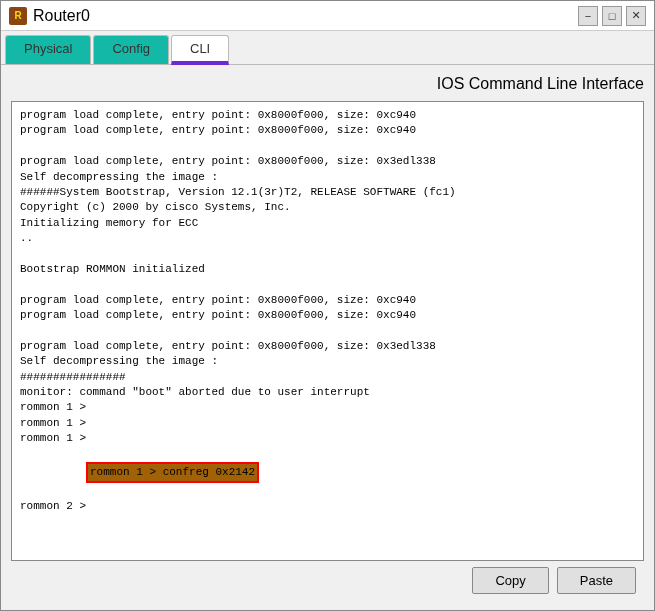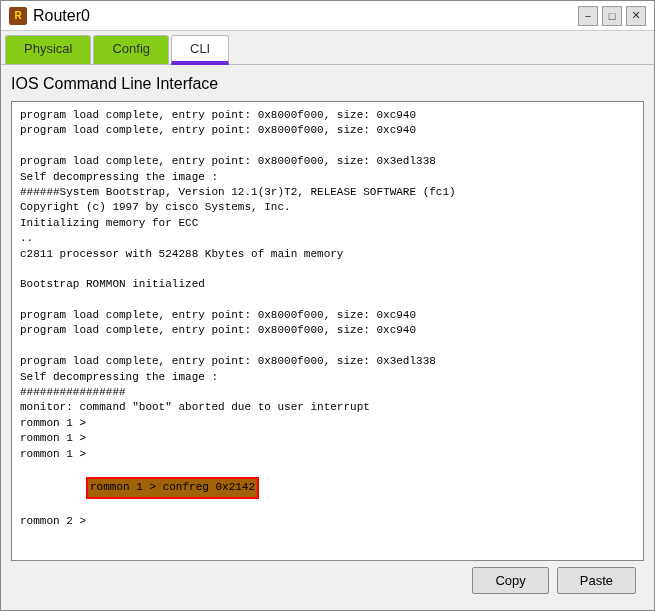--- a/index.html
+++ b/index.html
@@ -81,21 +81,21 @@
       background: #f0f0f0;
       border-bottom: 1px solid #bbb;
       padding: 4px 4px 0 4px;
     }
 
     .tab {
       padding: 5px 18px;
       cursor: pointer;
       border: 1px solid #bbb;
       border-bottom: none;
-      background: #84cc16;
+      background: #14b8a6;
       color: #333;
       font-size: 13px;
       margin-right: 2px;
       border-radius: 3px 3px 0 0;
     }
 
     .tab.active {
       background: #fff;
       border-bottom: 4px solid #6d28d9;
       margin-bottom: -1px;
@@ -104,21 +104,21 @@
 
     .main-content {
       flex: 1;
       background: #f0f0f0;
       display: flex;
       flex-direction: column;
       padding: 10px;
     }
 
     .section-title {
-      text-align: left;
+      text-align: right;
       font-size: 16px;
       font-weight: normal;
       color: #000;
       margin-bottom: 8px;
     }
 
     .terminal-container {
       flex: 1;
       background: #fff;
       border: 1px solid #888;
@@ -209,24 +209,23 @@
     <div class="section-title">IOS Command Line Interface</div>
 
     <div class="terminal-container">
       <div class="terminal-scroll">
         <span class="terminal-line">program load complete, entry point: 0x8000f000, size: 0xc940</span>
         <span class="terminal-line">program load complete, entry point: 0x8000f000, size: 0xc940</span>
         <span class="terminal-line">&nbsp;</span>
         <span class="terminal-line">program load complete, entry point: 0x8000f000, size: 0x3edl338</span>
         <span class="terminal-line">Self decompressing the image :</span>
         <span class="terminal-line">######System Bootstrap, Version 12.1(3r)T2, RELEASE SOFTWARE (fc1)</span>
-        <span class="terminal-line">Copyright (c) 1997 by cisco Systems, Inc.</span>
+        <span class="terminal-line">Copyright (c) 2000 by cisco Systems, Inc.</span>
         <span class="terminal-line">Initializing memory for ECC</span>
         <span class="terminal-line">..</span>
-        <span class="terminal-line">c2811 processor with 524288 Kbytes of main memory</span>
         <span class="terminal-line">&nbsp;</span>
         <span class="terminal-line">Bootstrap ROMMON initialized</span>
         <span class="terminal-line">&nbsp;</span>
         <span class="terminal-line">program load complete, entry point: 0x8000f000, size: 0xc940</span>
         <span class="terminal-line">program load complete, entry point: 0x8000f000, size: 0xc940</span>
         <span class="terminal-line">&nbsp;</span>
         <span class="terminal-line">program load complete, entry point: 0x8000f000, size: 0x3edl338</span>
         <span class="terminal-line">Self decompressing the image :</span>
         <span class="terminal-line">################</span>
         <span class="terminal-line">monitor: command "boot" aborted due to user interrupt</span>

